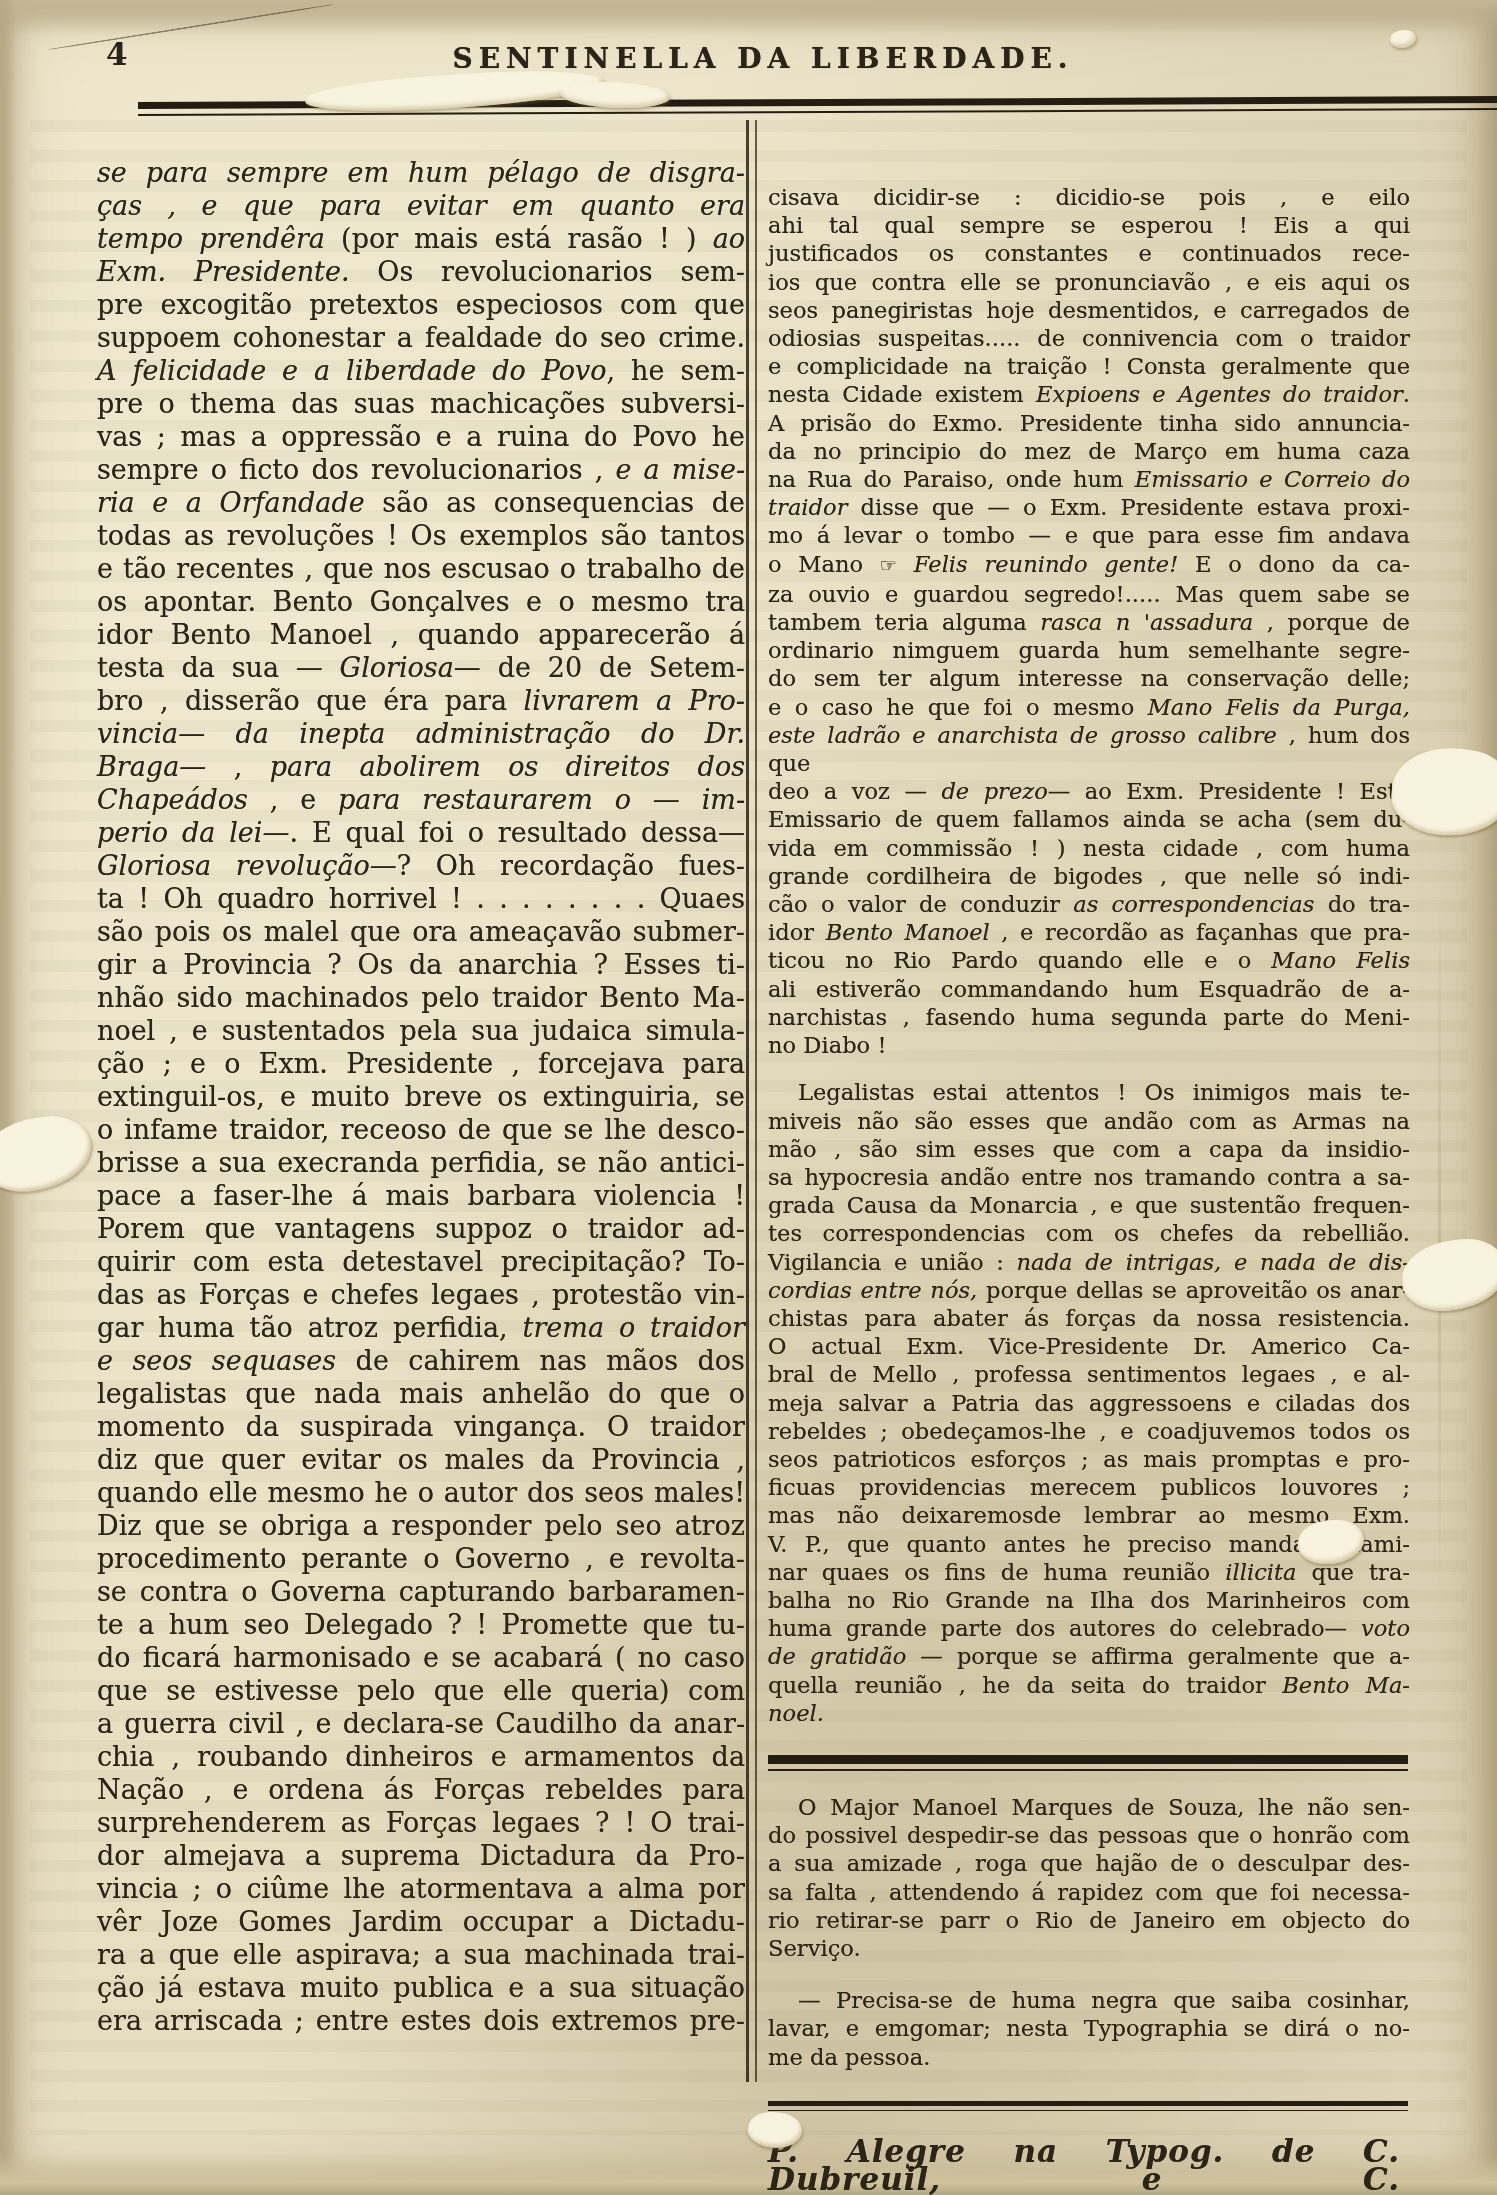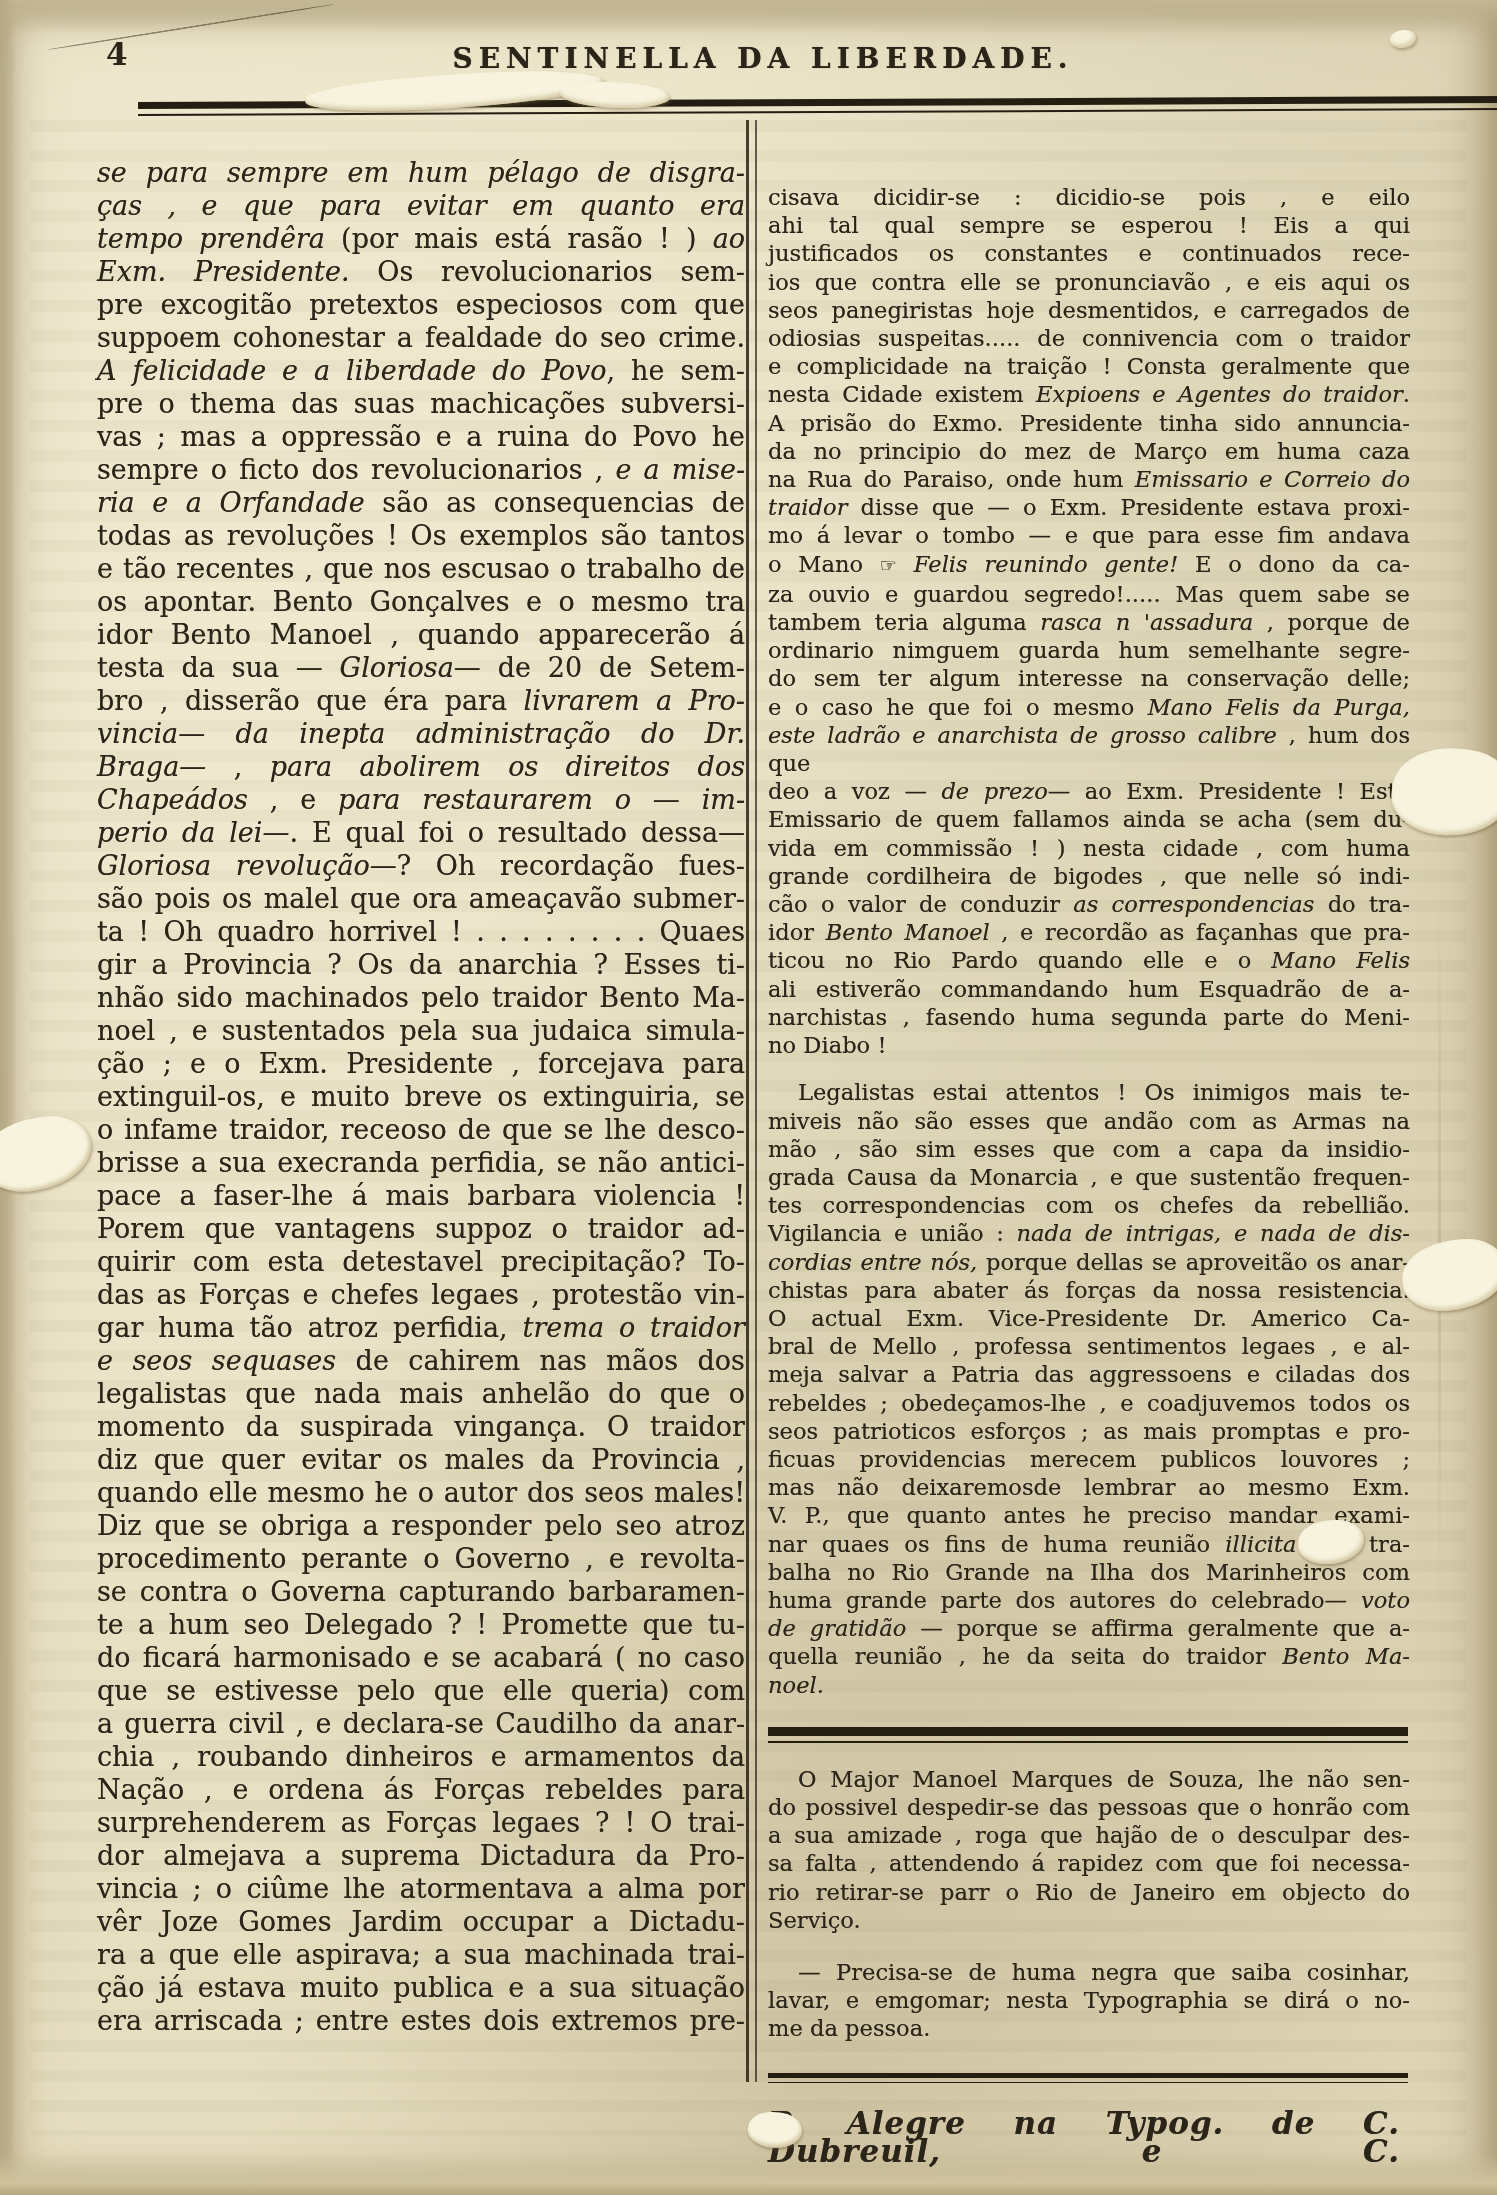--- a/index.html
+++ b/index.html
@@ -96,22 +96,22 @@
       <div class="line">e tão recentes , que nos escusao o trabalho de</div>
       <div class="line">os apontar. Bento Gonçalves e o mesmo tra</div>
       <div class="line">idor Bento Manoel , quando apparecerão á</div>
       <div class="line">testa da sua — <i>Gloriosa</i>— de 20 de Setem-</div>
       <div class="line">bro , disserão que éra para <i>livrarem a Pro-</i></div>
       <div class="line"><i>vincia— da inepta administração do Dr.</i></div>
       <div class="line"><i>Braga—</i> , <i>para abolirem os direitos dos</i></div>
       <div class="line"><i>Chapeádos</i> , e <i>para restaurarem o — im-</i></div>
       <div class="line"><i>perio da lei—</i>. E qual foi o resultado dessa—</div>
       <div class="line"><i>Gloriosa revolução—</i>? Oh recordação fues-</div>
+      <div class="line">ta ! Oh quadro horrivel ! . . . . . . . . Quaes</div>
       <div class="line">são pois os malel que ora ameaçavão submer-</div>
-      <div class="line">ta ! Oh quadro horrivel ! . . . . . . . . Quaes</div>
       <div class="line">gir a Provincia ? Os da anarchia ? Esses ti-</div>
       <div class="line">nhão sido machinados pelo traidor Bento Ma-</div>
       <div class="line">noel , e sustentados pela sua judaica simula-</div>
       <div class="line">ção ; e o Exm. Presidente , forcejava para</div>
       <div class="line">extinguil-os, e muito breve os extinguiria, se</div>
       <div class="line">o infame traidor, receoso de que se lhe desco-</div>
       <div class="line">brisse a sua execranda perfidia, se não antici-</div>
       <div class="line">pace a faser-lhe á mais barbara violencia !</div>
       <div class="line">Porem que vantagens suppoz o traidor ad-</div>
       <div class="line">quirir com esta detestavel precipitação? To-</div>
@@ -170,20 +170,21 @@
         <div class="line">idor <i>Bento Manoel</i> , e recordão as façanhas que pra-</div>
         <div class="line">ticou no Rio Pardo quando elle e o <i>Mano Felis</i></div>
         <div class="line">ali estiverão commandando hum Esquadrão de a-</div>
         <div class="line">narchistas , fasendo huma segunda parte do Meni-</div>
         <div class="line last">no Diabo !</div>
       </div>
       <div class="para">
         <div class="line first-indent">Legalistas estai attentos ! Os inimigos mais te-</div>
         <div class="line">miveis não são esses que andão com as Armas na</div>
         <div class="line">mão , são sim esses que com a capa da insidio-</div>
+        <div class="line">sa hypocresia andão entre nos tramando contra a sa-</div>
         <div class="line">grada Causa da Monarcia , e que sustentão frequen-</div>
         <div class="line">tes correspondencias com os chefes da rebellião.</div>
         <div class="line">Vigilancia e união : <i>nada de intrigas, e nada de dis-</i></div>
         <div class="line"><i>cordias entre nós,</i> porque dellas se aproveitão os anar-</div>
         <div class="line">chistas para abater ás forças da nossa resistencia.</div>
         <div class="line">O actual Exm. Vice-Presidente Dr. Americo Ca-</div>
         <div class="line">bral de Mello , professa sentimentos legaes , e al-</div>
         <div class="line">meja salvar a Patria das aggressoens e ciladas dos</div>
         <div class="line">rebeldes ; obedeçamos-lhe , e coadjuvemos todos os</div>
         <div class="line">seos patrioticos esforços ; as mais promptas e pro-</div>

